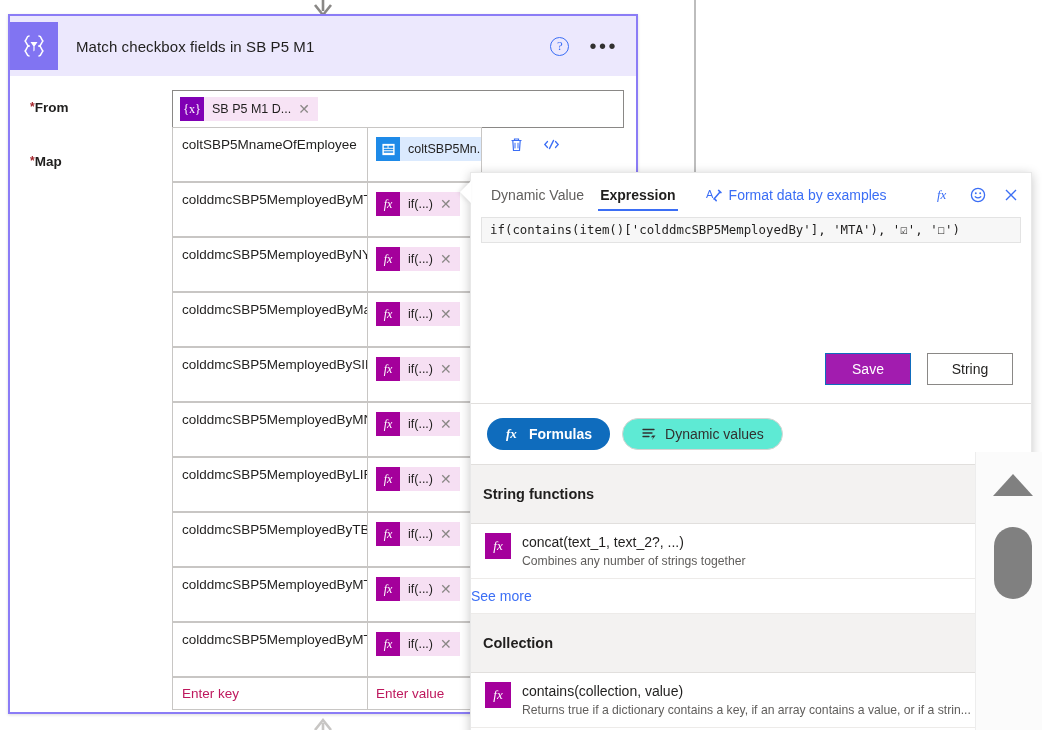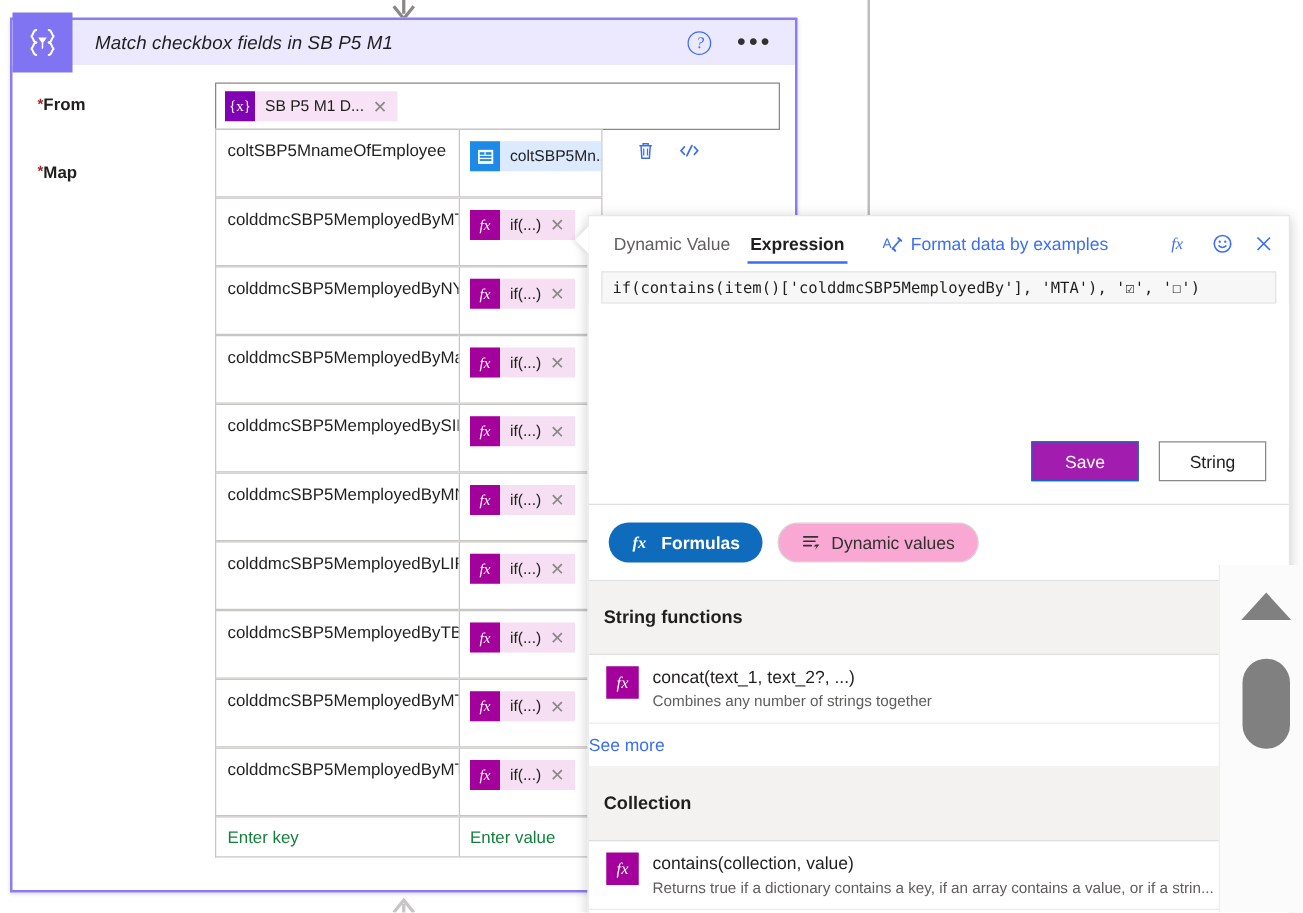--- a/index.html
+++ b/index.html
@@ -27,23 +27,23 @@
 
   
   .card {
     position: absolute; left: 8px; top: 14px;
     width: 630px; height: 700px;
     background: #ffffff;
     border: 2px solid #8b7cf6;
     box-shadow: 0 1px 3px rgba(0,0,0,.14);
   }
   .card-header {
-    position: relative; height: 36px;
+    position: relative; height: 60px;
     background: #ece8fd;
-    display: flex; align-items: center; font-style: italic;
+    display: flex; align-items: center;
   }
   .card-icon {
     width: 48px; height: 48px; flex: 0 0 48px;
     background: #8174f2;
     display: flex; align-items: center; justify-content: center;
     color: #fff;
   }
   .card-icon svg { width: 28px; height: 28px; display:block; }
   .card-title {
     flex: 1 1 auto; padding-left: 18px;
@@ -98,21 +98,21 @@
   
   .map-wrap { position: relative; margin-left: 162px; width: 452px; padding-top: 2px; }
   .map-row { display: flex; position: relative; }
   .cell {
     border: 1px solid #c8c6c4; background:#fff;
     height: 55px; padding: 7px 9px 0 9px; font-size: 13.5px; color: #201f1e;
     line-height: 20px; overflow: hidden;
   }
   .cell-key   { width: 195px; flex: 0 0 195px; border-right: none; }
   .cell-value { width: 115px; flex: 0 0 115px; padding: 9px 0 0 8px; }
-  .cell.placeholder { color:#15803d; height: 33px; padding-top: 6px; }
+  .cell.placeholder { color:#be185d; height: 33px; padding-top: 6px; }
   .row-actions {
     width: 80px; flex: 0 0 80px; height:55px;
     display:flex; align-items:flex-start; gap: 18px;
     padding: 9px 0 0 26px; color:#3b6ef5;
   }
   .row-actions svg { width: 17px; height:17px; display:block; cursor:pointer; }
 
   
   .flyout {
     position: absolute; left: 470px; top: 172px;
@@ -166,21 +166,21 @@
   .btn-default { background:#fff; color:#201f1e; border:1px solid #8a8886; }
 
   .fly-sep { height:1px; background:#e1dfdd; }
 
   .pill-row { display:flex; align-items:center; gap: 12px; padding: 14px 0 14px 16px; }
   .pill {
     display:flex; align-items:center; gap: 8px; height: 32px; padding: 0 18px;
     border-radius: 16px; font-size: 14px; cursor:pointer;
   }
   .pill-active { background:#0f6cbd; color:#fff; font-weight:bold; }
-  .pill-idle { background:#f9a8d4; color:#323130; border:1px solid #d6d4d2; }
+  .pill-idle { background:#5eead4; color:#323130; border:1px solid #d6d4d2; }
   .pill svg { width: 16px; height:16px; display:block; }
 
   
   .fn-list { border-top: 1px solid #e1dfdd; }
   .fn-group {
     display:flex; align-items:center; height: 59px; padding: 0 18px 0 12px;
     background:#f3f2f1; border-bottom:1px solid #e1dfdd;
     font-size: 14.5px; font-weight: bold; color:#201f1e; cursor:pointer;
   }
   .fn-group .chev { margin-left:auto; color:#323130; }

